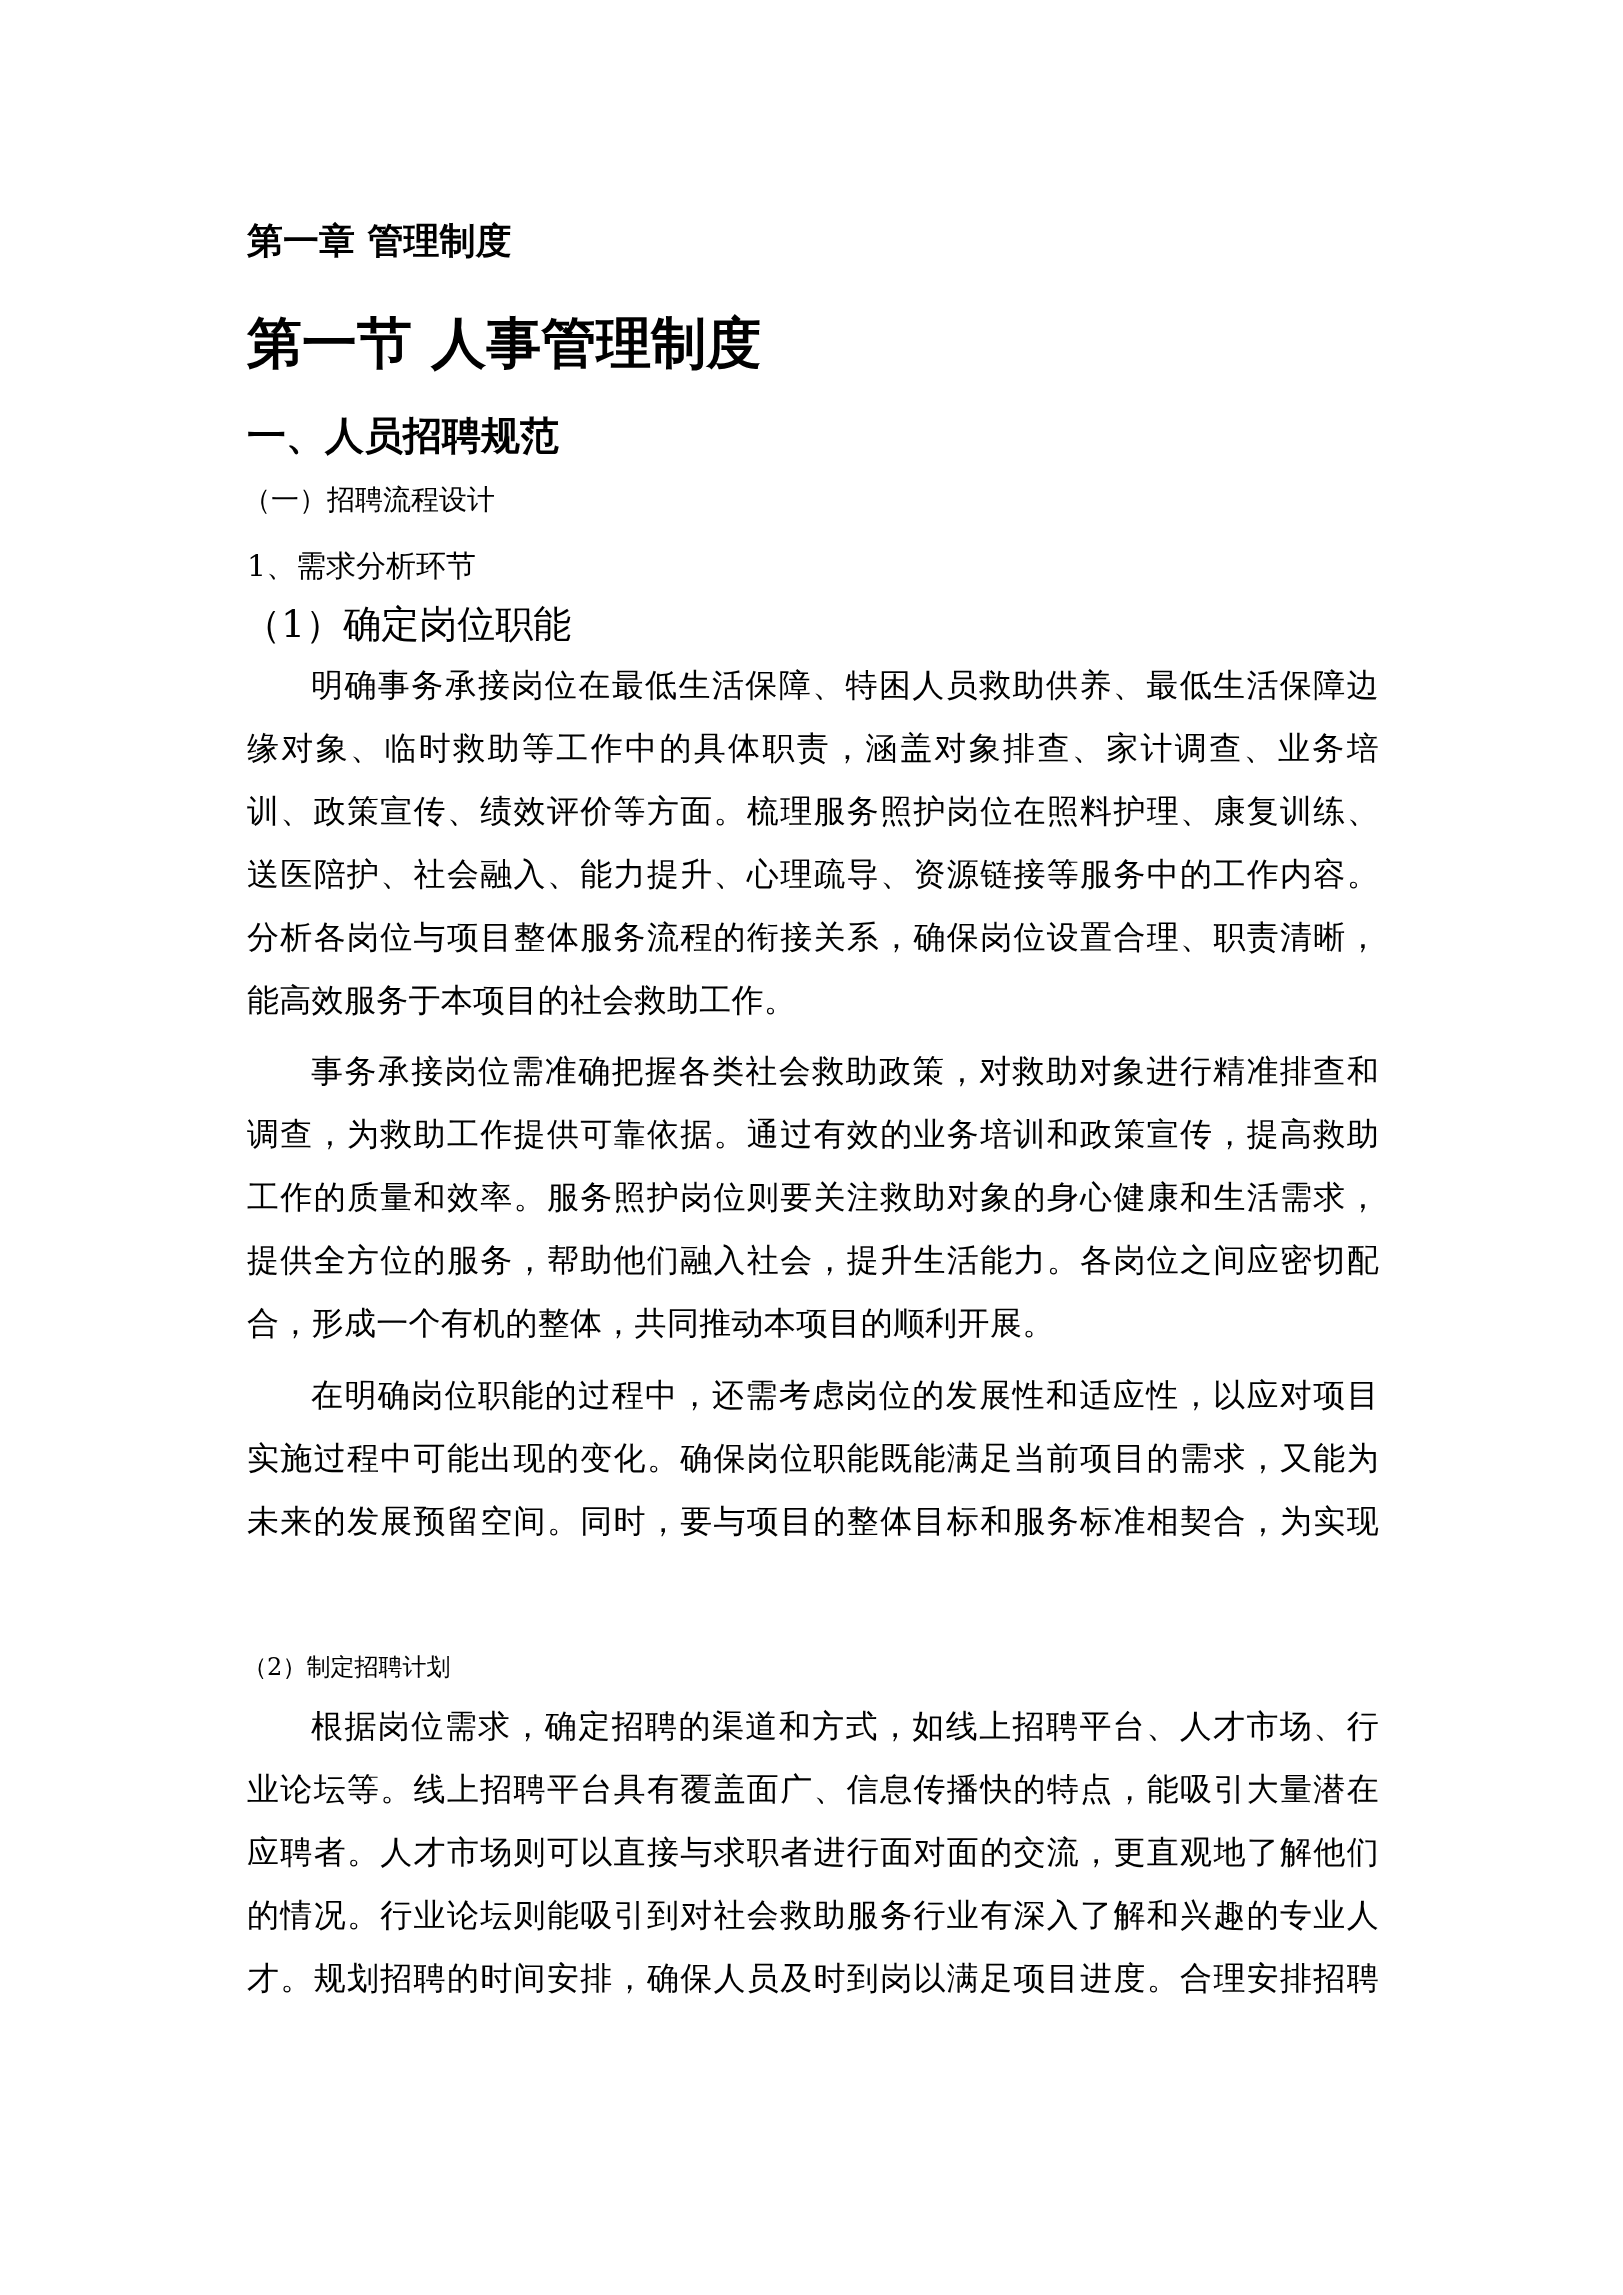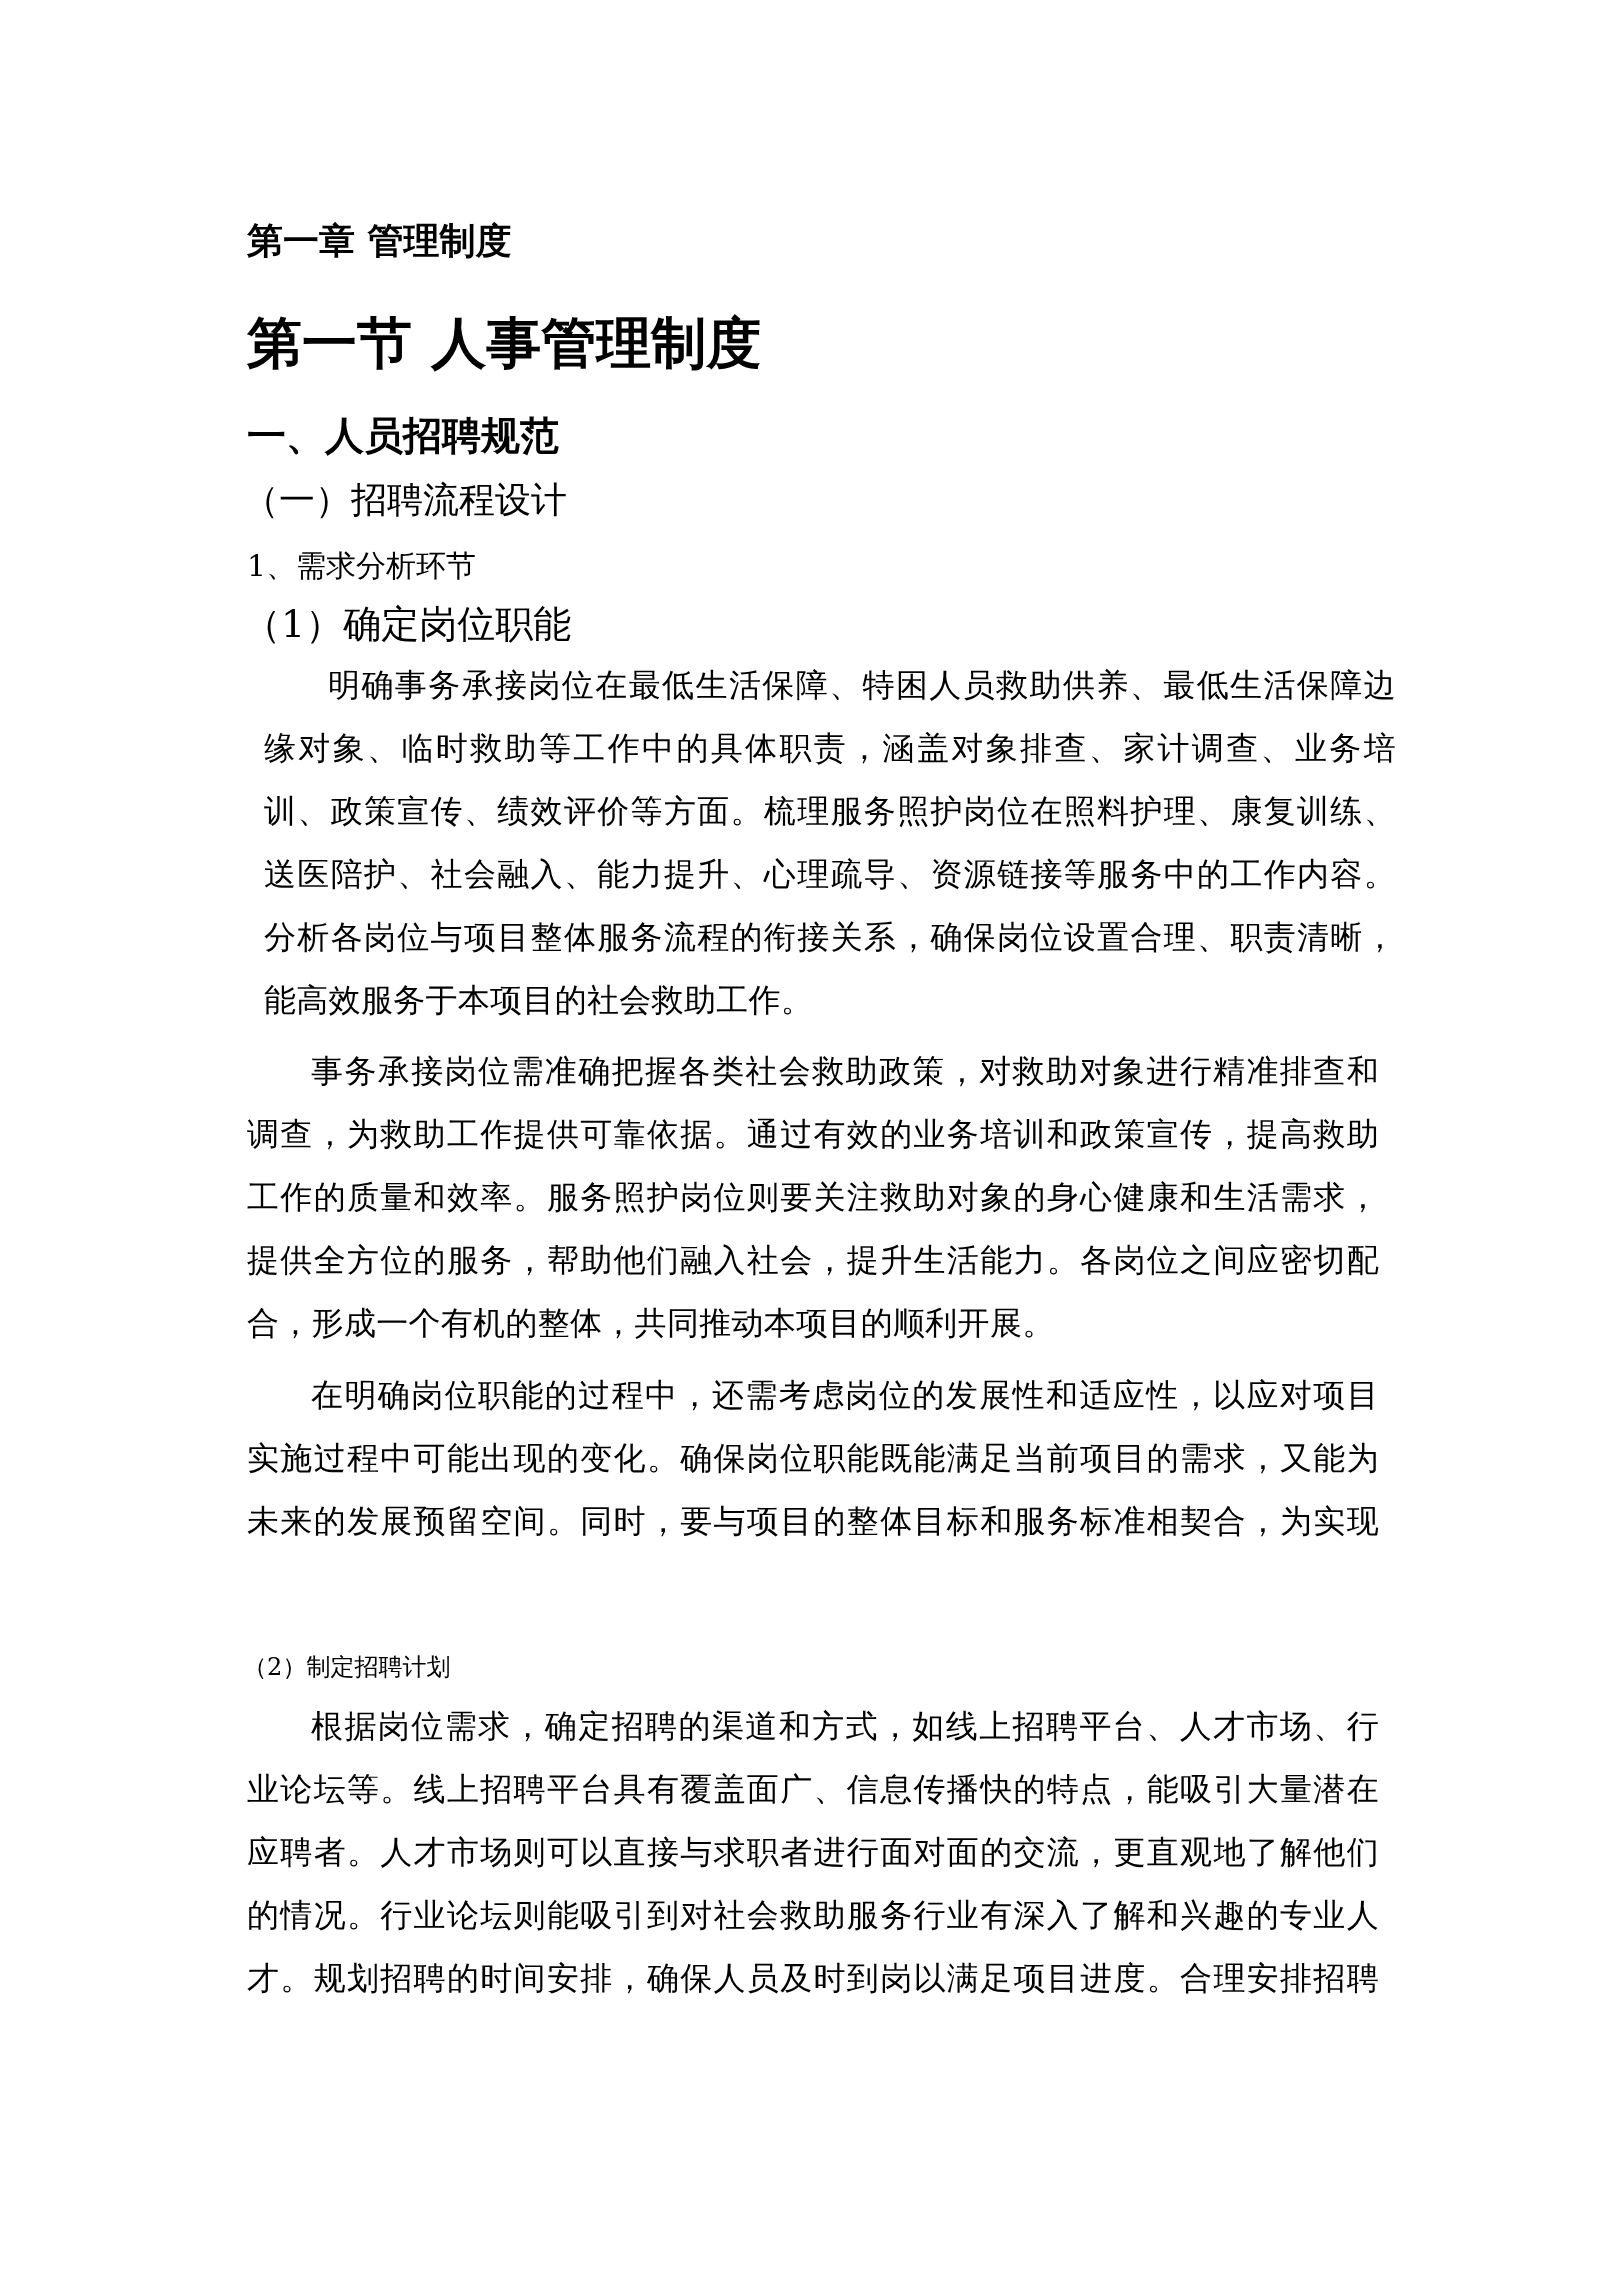--- a/index.html
+++ b/index.html
@@ -46,21 +46,21 @@
     left: 0;
     font-size: 39px;
     font-weight: bold;
     line-height: 59px;
     white-space: nowrap;
   }
   .h-level2 {
     position: absolute;
     top: 474px;
     left: -3.9px;
-    font-size: 36px;
+    font-size: 28px;
     line-height: 52px;
     white-space: nowrap;
   }
   .h-level3 {
     position: absolute;
     top: 541px;
     left: 0;
     font-size: 30px;
     line-height: 50px;
     white-space: nowrap;
@@ -90,21 +90,21 @@
     text-align: justify;
     text-align-last: justify;
   }
   .line.last {
     text-align-last: left;
   }
   .line.first {
     padding-left: 64px;
   }
   .para .line { text-indent: 0; }
-  #p1 { top: 654px; margin-left: 17px; }
+  #p1 { top: 654px; }
   #p2 { top: 1040px; }
   #p3 { top: 1364px; }
   #h-recruit-plan {
     position: absolute;
     top: 1642px;
     left: -3.9px;
     font-size: 24px;
     line-height: 50px;
     white-space: nowrap;
   }

